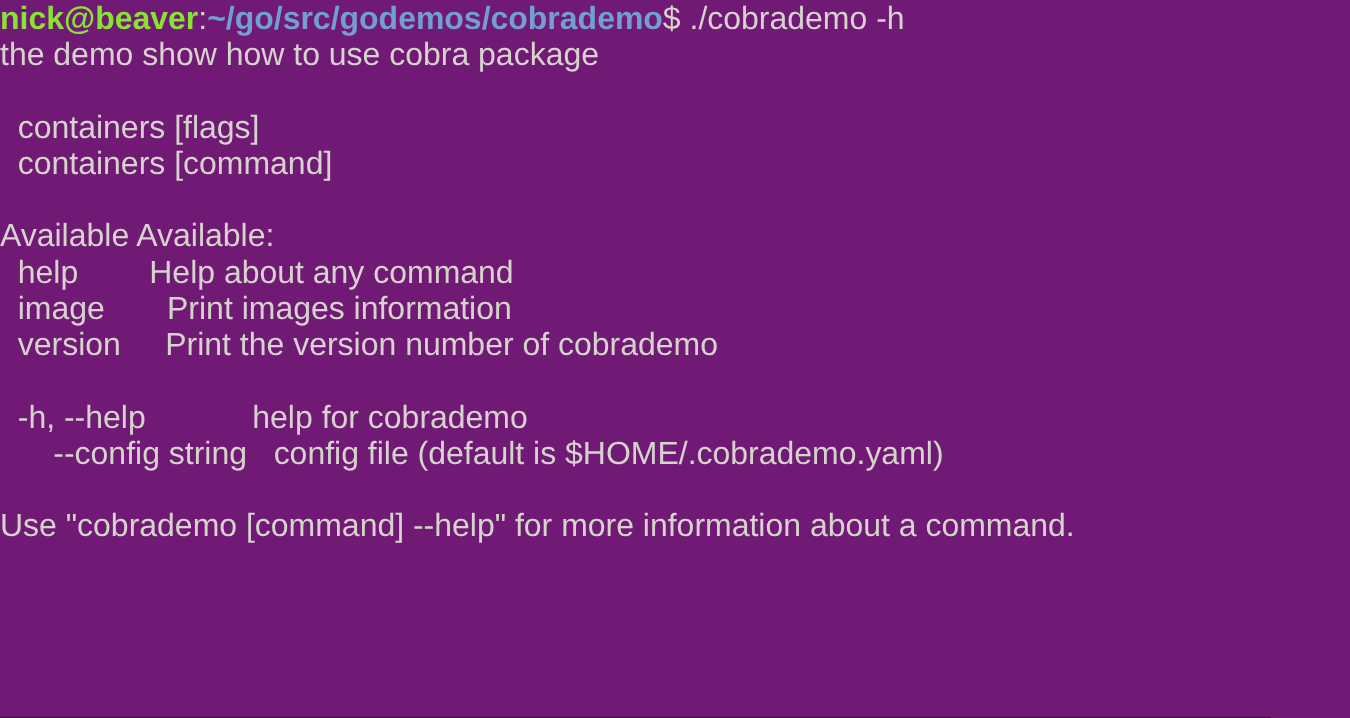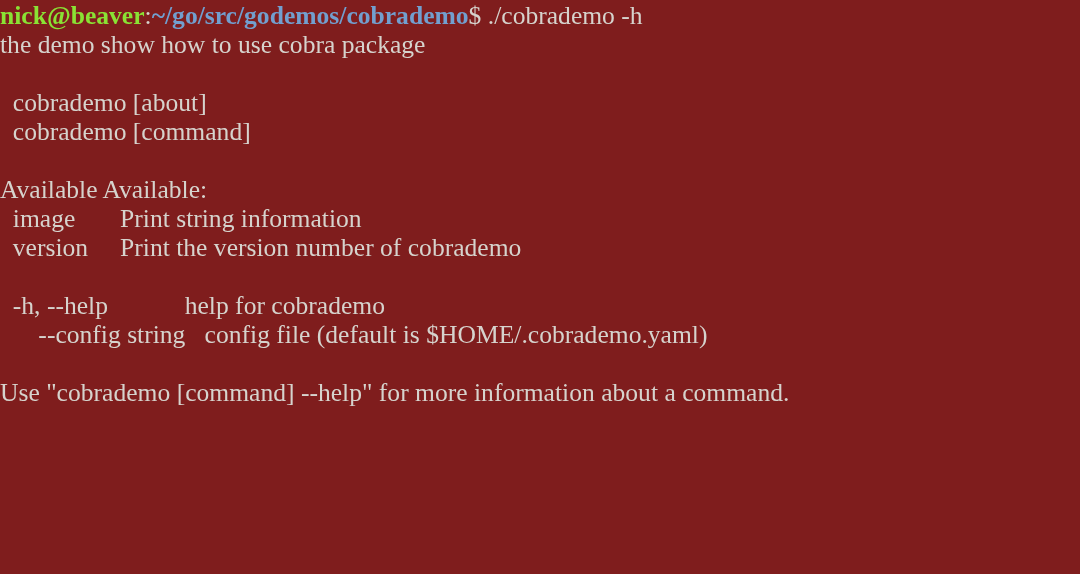--- a/index.html
+++ b/index.html
@@ -10,23 +10,23 @@
   }
   body {
     width: 1080px;
     height: 574px;
     overflow: hidden;
     font-family: "DejaVu Sans Mono", "Liberation Mono", monospace;
   }
   #terminal {
     width: 1080px;
     height: 574px;
-    background: #7f1d1d;
+    background: #701a75;
     color: #d6d3cd;
-    font-family: Liberation Serif, serif;
+    font-family: Liberation Sans, sans-serif;
     font-size: 22.2px;
     line-height: 29px;
     letter-spacing: 0px;
     padding: 1px 0 0 0;
     box-sizing: border-box;
     position: relative;
     overflow: hidden;
   }
   .line {
     white-space: pre;
@@ -54,27 +54,28 @@
 <body>
 
 <div id="terminal" style="font-size: 25.5936px;">
 
   <div class="line"><span class="seg c-user">nick@beaver</span><span class="seg c-punct">:</span><span class="seg c-path">~/go/src/godemos/cobrademo</span><span class="seg c-prompt">$</span><span class="seg c-cmd"> ./cobrademo -h</span></div>
 
   <div class="line c-out">the demo show how to use cobra package</div>
 
   <div class="blank"> </div>
 
-  <div class="line c-out">  cobrademo [about]</div>
-  <div class="line c-out">  cobrademo [command]</div>
+  <div class="line c-out">  containers [flags]</div>
+  <div class="line c-out">  containers [command]</div>
 
   <div class="blank"> </div>
 
   <div class="line c-out">Available Available:</div>
-  <div class="line c-out">  image       Print string information</div>
+  <div class="line c-out">  help        Help about any command</div>
+  <div class="line c-out">  image       Print images information</div>
   <div class="line c-out">  version     Print the version number of cobrademo</div>
 
   <div class="blank"> </div>
 
   <div class="line c-out">  -h, --help            help for cobrademo</div>
   <div class="line c-out">      --config string   config file (default is $HOME/.cobrademo.yaml)</div>
 
   <div class="blank"> </div>
 
   <div class="line c-out">Use "cobrademo [command] --help" for more information about a command.</div>

